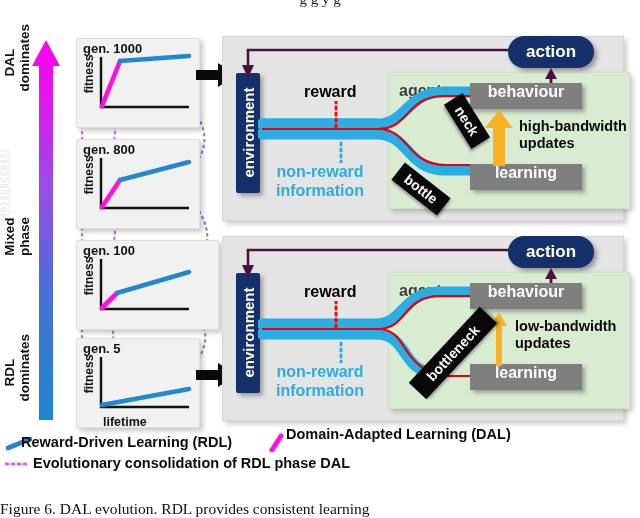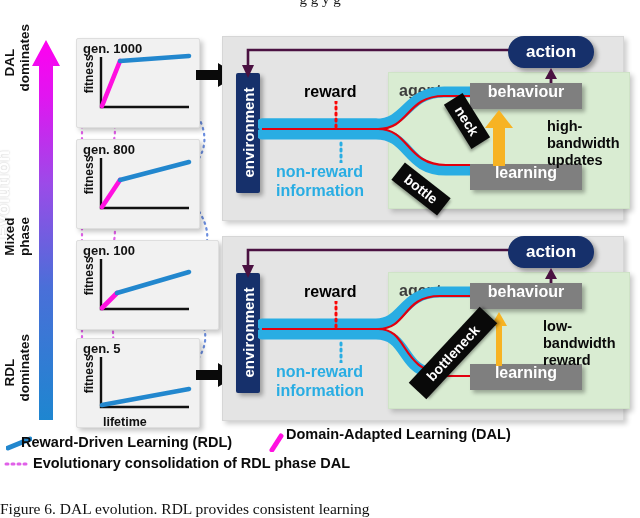--- a/index.html
+++ b/index.html
@@ -90,22 +90,22 @@
     color:#fff;font-size:17px;font-weight:bold;
     display:flex;align-items:center;justify-content:center;
     width:86px;height:32px;
   }
   .greybox{
     background:#7f7f7f;box-shadow:3px 3px 4px rgba(0,0,0,.3);
     color:#ffffff;font-size:16px;font-weight:bold;
     display:flex;justify-content:center;
   }
   .reward-lbl{color:#000000;font-size:16px;font-weight:bold;}
-  .nonreward-lbl{color:#29ADE3;font-size:16px;font-weight:bold;line-height:19px;}
-  .bw-lbl{color:#0a0a0a;font-size:14.5px;font-weight:bold;line-height:17px;margin-left:28px;}
+  .nonreward-lbl{color:#29ADE3;font-size:16px;font-weight:bold;line-height:19px;text-align:center;}
+  .bw-lbl{color:#0a0a0a;font-size:14.5px;font-weight:bold;line-height:17px;}
   .tag{
     background:#090909;color:#ffffff;font-size:14px;font-weight:bold;
     display:flex;align-items:center;justify-content:center;
     box-shadow:2px 2px 3px rgba(0,0,0,.35);
   }
 
   
   .leg-txt{color:#0b0b0b;font-weight:bold;font-size:14.5px;white-space:nowrap;}
 
   
@@ -341,21 +341,21 @@
 <div class="abs greybox" style="left:470px;top:364px;width:112px;height:26px;">
   <span>learning</span>
 </div>
 
 <div class="abs" style="left:489px;top:310px;">
   <svg width="20" height="56" viewBox="0 0 20 56">
     <polygon points="10,2 18,16 13,16 13,56 7,56 7,16 2,16" fill="#F7B323"></polygon>
   </svg>
 </div>
 <div class="abs bw-lbl" style="left:515px;top:318px;white-space:pre-line;">low-bandwidth
-reward</div>
+updates</div>
 
 <div class="abs tag" style="left:401px;top:341px;width:104px;height:24px;transform:rotate(-47deg);">
   <span>bottleneck</span>
 </div>
 
 <div class="abs" style="left:6px;top:435px;">
   <svg width="26" height="16" viewBox="0 0 26 16">
     <path d="M2,13 L24,4" stroke="#2287CE" stroke-width="5" stroke-linecap="round" fill="none"></path>
   </svg>
 </div>

